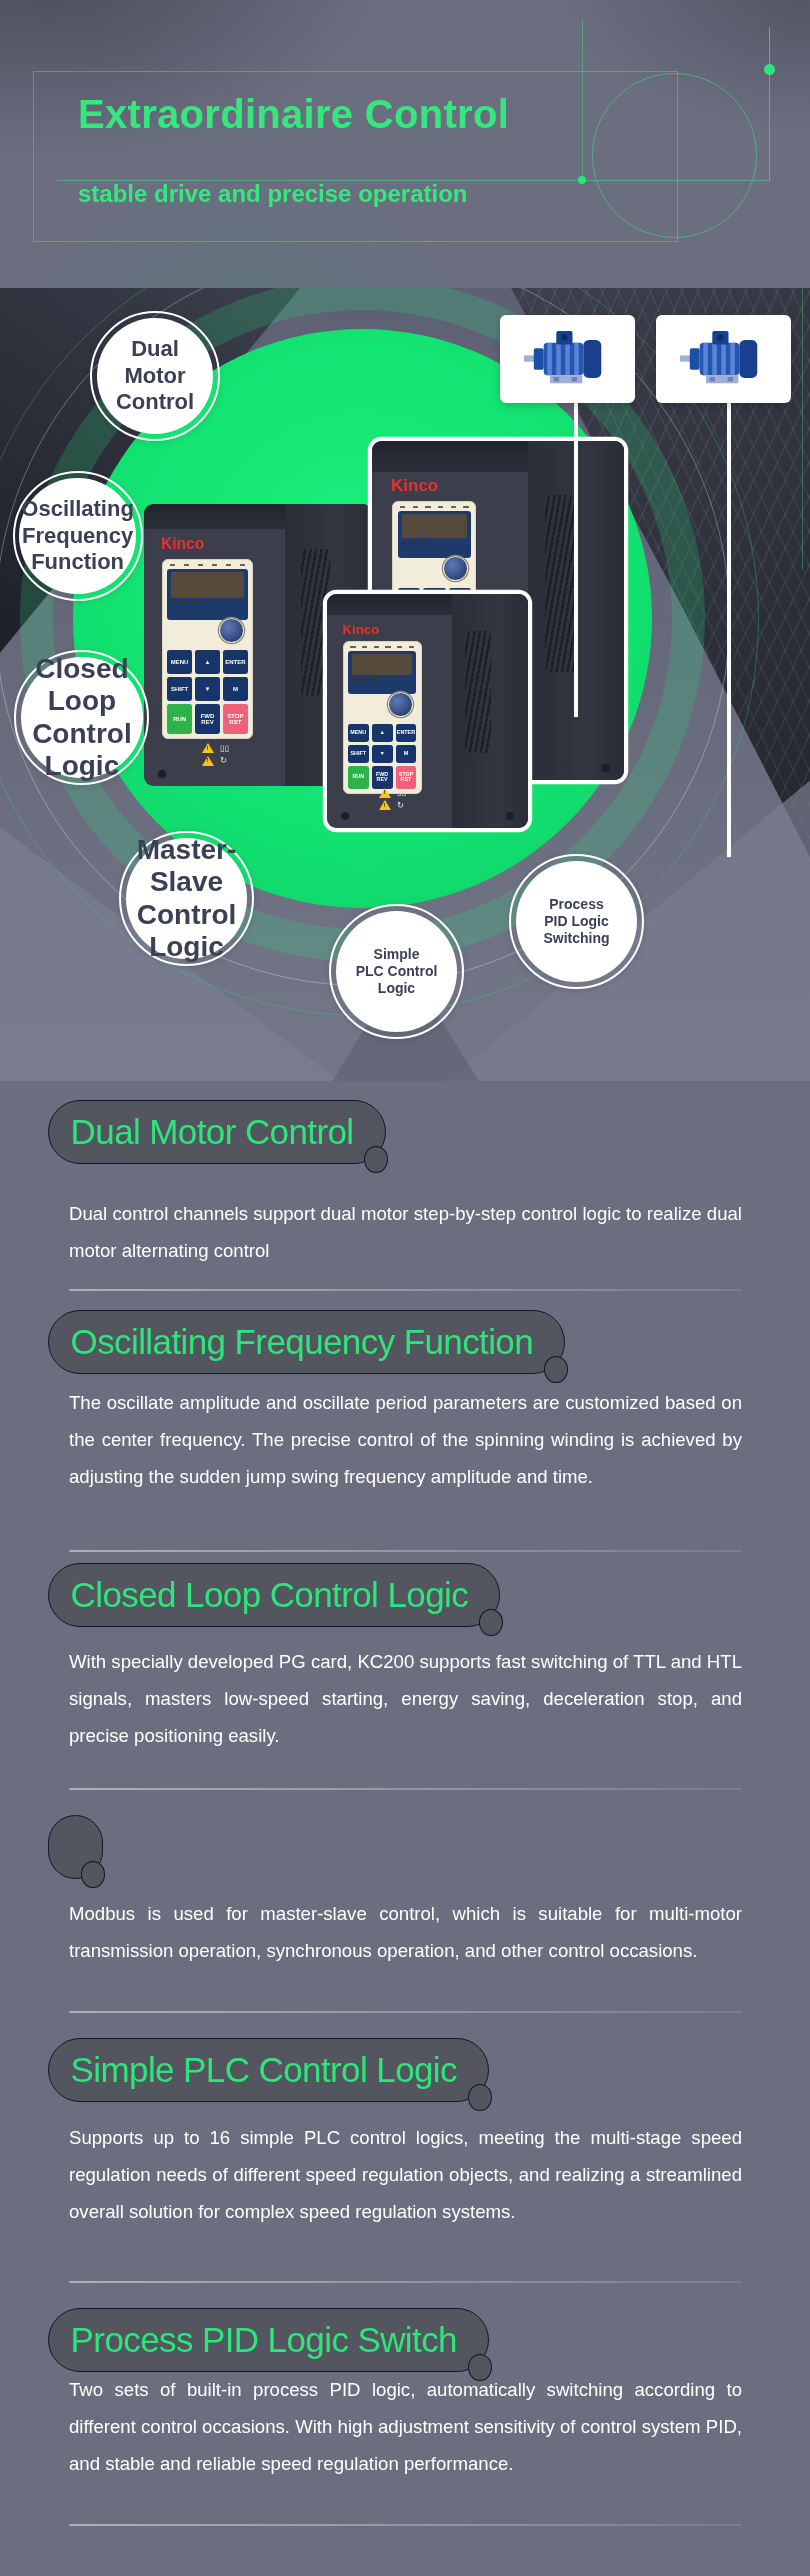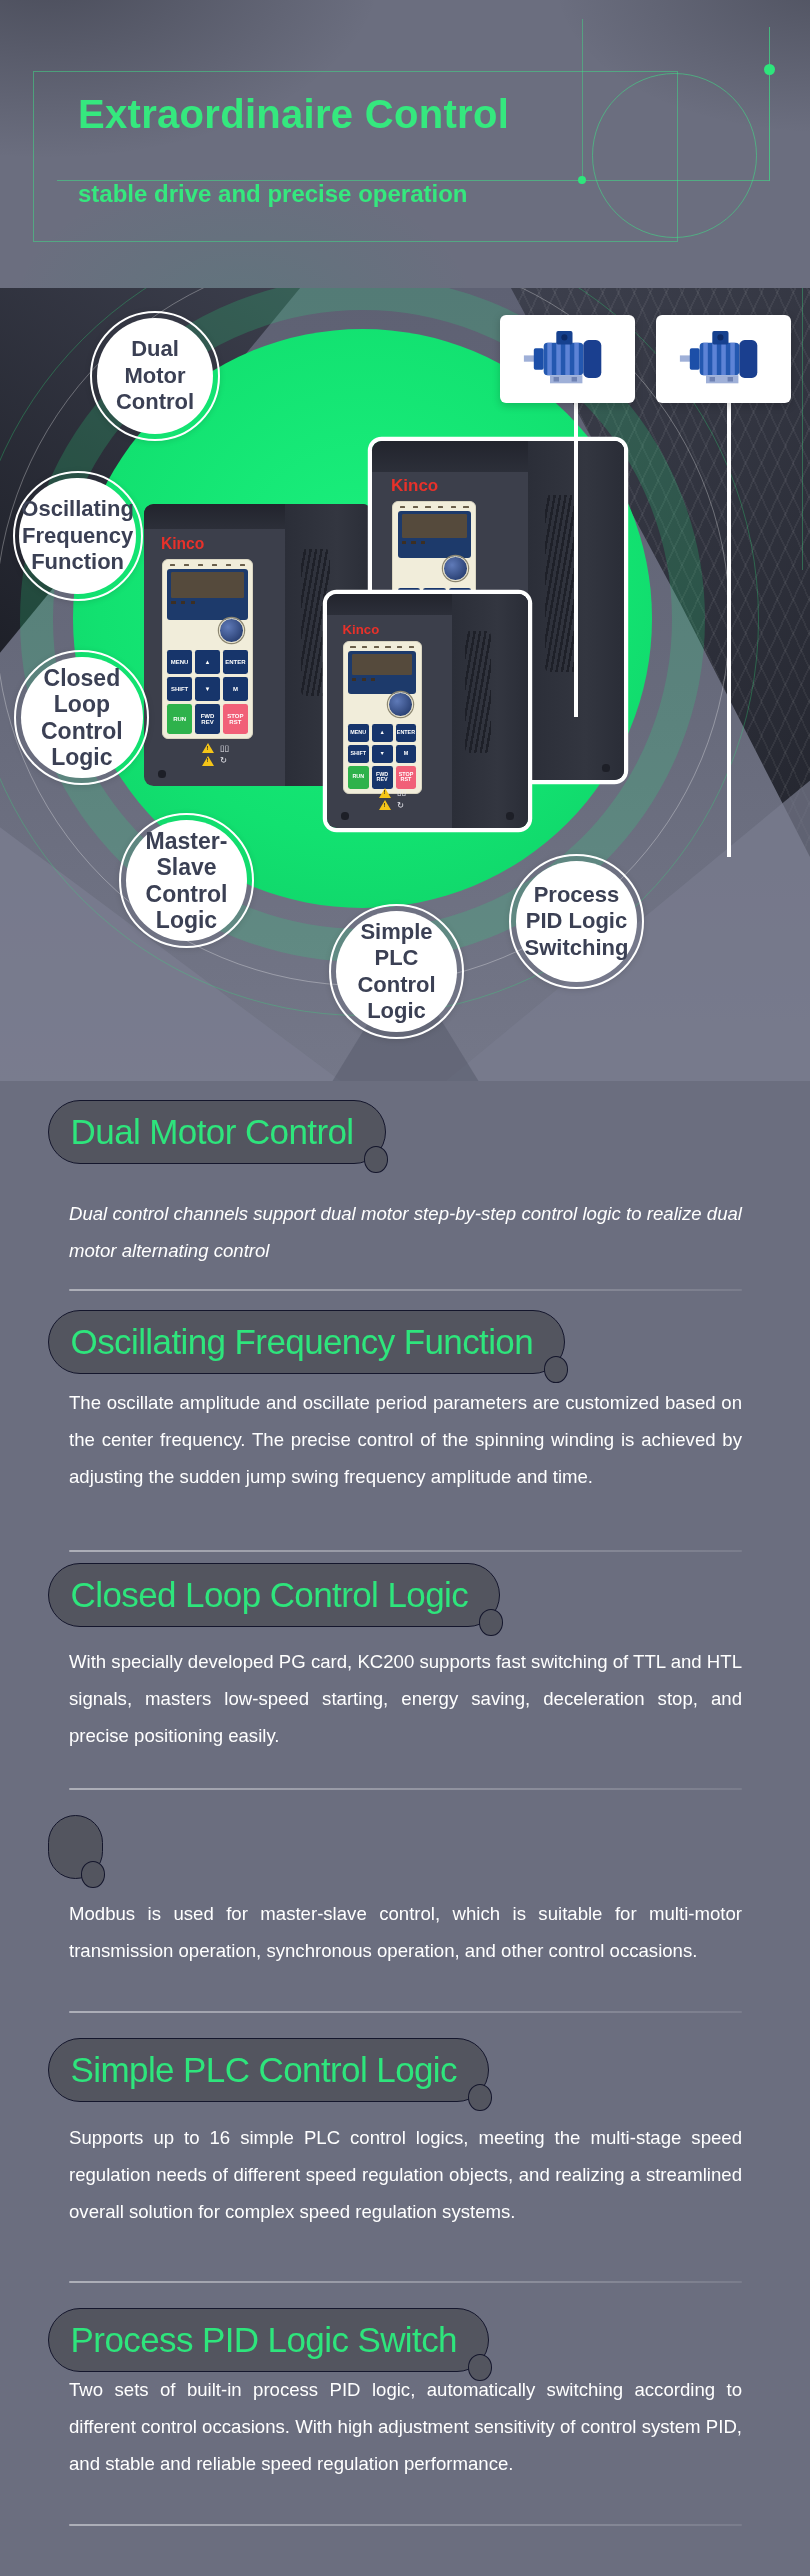--- a/index.html
+++ b/index.html
@@ -119,26 +119,26 @@
 
   
   .badge{border-radius:50%;border:2.4px solid #fff;box-sizing:border-box;z-index:6;
     box-shadow:0 1.2px 6px rgba(0,0,0,.12);}
   .badge-inner{position:absolute;inset:4.8px;border-radius:50%;background:#fff;
     display:flex;align-items:center;justify-content:center;text-align:center;
     color:#3b4054;font-weight:700;}
   .badge-1{left:90px;top:23px;width:130px;height:130px;}
   .badge-2{left:12.6px;top:183px;width:130px;height:130px;}
   .badge-3{left:14.4px;top:362px;width:135px;height:135px;}
-  .badge-4{left:119px;top:525px;width:135px;height:135px;}
+  .badge-4{left:119px;top:543px;width:135px;height:135px;}
   .badge-5{left:329px;top:616px;width:135px;height:135px;}
   .badge-6{left:509px;top:566px;width:135px;height:135px;}
   .badge-1 .badge-inner,.badge-2 .badge-inner{font-size:22px;line-height:1.2;}
-  .badge-3 .badge-inner,.badge-4 .badge-inner{font-size:23px;line-height:1.15;text-align:center;}
-  .badge-5 .badge-inner,.badge-6 .badge-inner{font-size:22px;line-height:1.2;}
+  .badge-3 .badge-inner,.badge-4 .badge-inner{font-size:28px;line-height:1.15;text-align:center;}
+  .badge-5 .badge-inner,.badge-6 .badge-inner{font-size:14px;line-height:1.2;}
 
   
   .section{position:absolute;left:0;width:811px;}
   .pill{position:absolute;left:48px;top:0;height:64px;border-radius:32px;
     background:#53555f;border:1.8px solid #14162c;box-sizing:border-box;
     display:flex;align-items:center;padding:0 31px 0 21.6px;}
   .pill-text{color:#2ee57c;font-size:35px;font-weight:500;letter-spacing:-0.6px;white-space:nowrap;}
   .pill-tail{position:absolute;right:-3.6px;bottom:-9.6px;width:24px;height:26.4px;border-radius:50%;
     background:#53555f;border:1.8px solid #14162c;box-sizing:border-box;}
   .para{position:absolute;left:69px;width:673px;color:#ffffff;font-size:18.6px;
@@ -410,21 +410,21 @@
 PID Logic
 Switching</div>
   </div>
 </div>
 
 <div class="section" style="top:1100px;height:210px;">
   <div class="pill">
     <span class="pill-text">Dual Motor Control</span>
     <span class="pill-tail"></span>
   </div>
-  <div class="para" style="top:95px;font-style:italic;">Dual control channels support dual motor step-by-step control logic  to realize dual motor alternating control</div>
+  <div class="para" style="top:95px;">Dual control channels support dual motor step-by-step control logic  to realize dual motor alternating control</div>
   <div class="divider" style="top:189px;"></div>
 </div>
 
 <div class="section" style="top:1310px;height:253px;">
   <div class="pill">
     <span class="pill-text">Oscillating Frequency Function</span>
     <span class="pill-tail"></span>
   </div>
   <div class="para" style="top:74px;">The oscillate amplitude and oscillate period parameters are customized based on the center frequency. The precise control of the spinning winding is achieved by adjusting the sudden jump swing frequency amplitude and time.</div>
   <div class="divider" style="top:240px;"></div>

